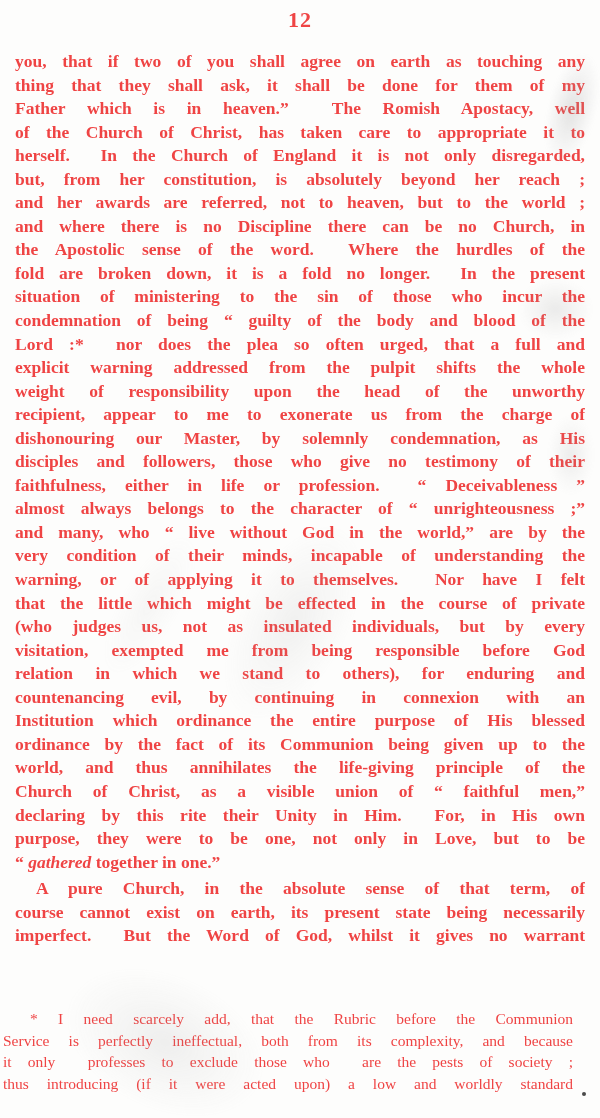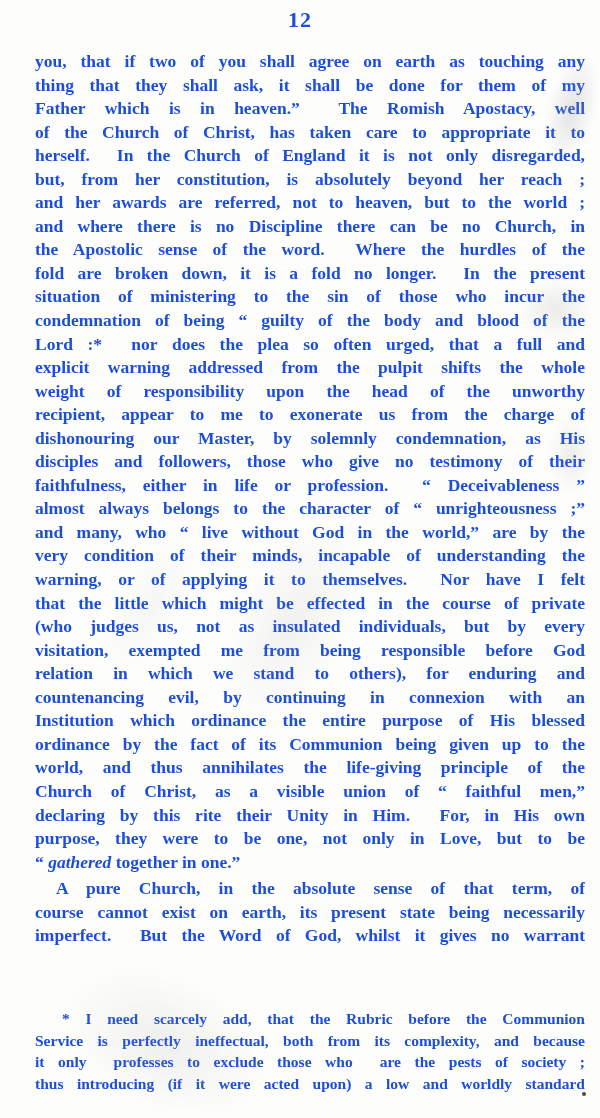--- a/index.html
+++ b/index.html
@@ -6,21 +6,21 @@
     margin: 0; padding: 0;
     width: 600px; height: 1118px;
     background: #ffffff;
     font-family: "Liberation Serif", serif;
     overflow: hidden;
   }
   .page {
     position: relative;
     width: 600px; height: 1118px;
     background: #fdfdfc;
-    color: #1d4ed8;
+    color: #ef4444;
   }
   .page-number {
     position: absolute;
     top: 7px; left: 0; width: 100%;
     text-align: center;
     font-size: 22px;
     font-weight: bold;
     letter-spacing: 1px;
   }
   .body-text {
@@ -30,31 +30,30 @@
     font-size: 17.5px;
     font-weight: bold;
   }
   .line {
     height: 23.55px;
     line-height: 23.55px;
     text-align: justify;
     text-align-last: justify;
     overflow: hidden;
     white-space: normal;
-    margin-left: 20px;
   }
   .line.last-left { text-align-last: left; }
   .para-2 { margin-top: 3px; }
   .para-2 .line:first-child { text-indent: 21px; }
   .footnote {
     position: absolute;
-    top: 1008px; left: 15px;
+    top: 1008px; left: 3px;
     width: 570px;
     font-size: 15.5px;
-    font-weight: bold;
+    font-weight: normal;
   }
   .footnote .line {
     height: 21.5px;
     line-height: 21.5px;
   }
   .footnote .line:first-child { text-indent: 27px; }
   i { font-style: italic; }
 
   
   .smudge {

